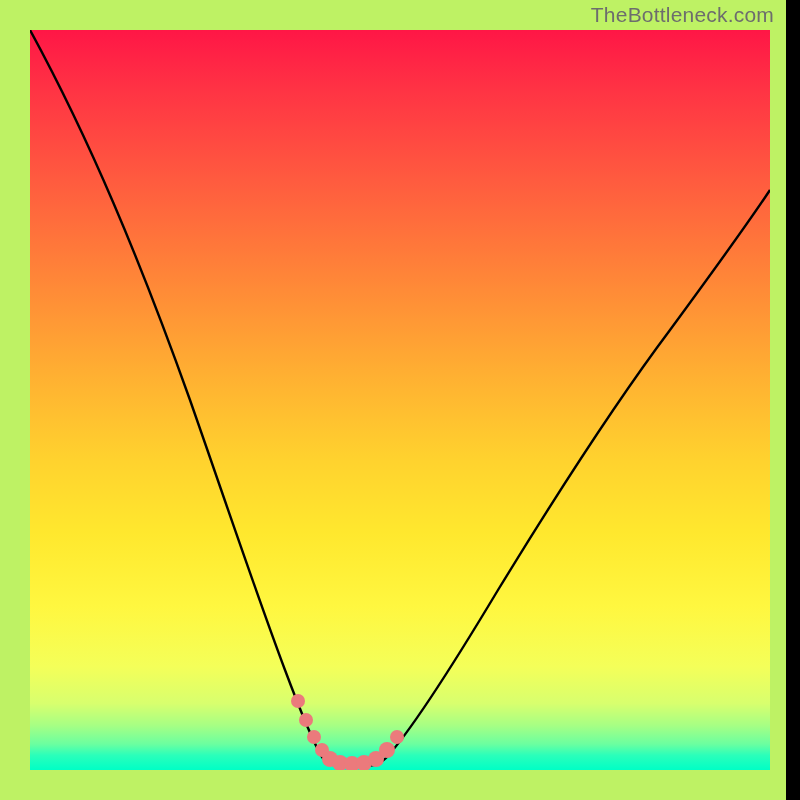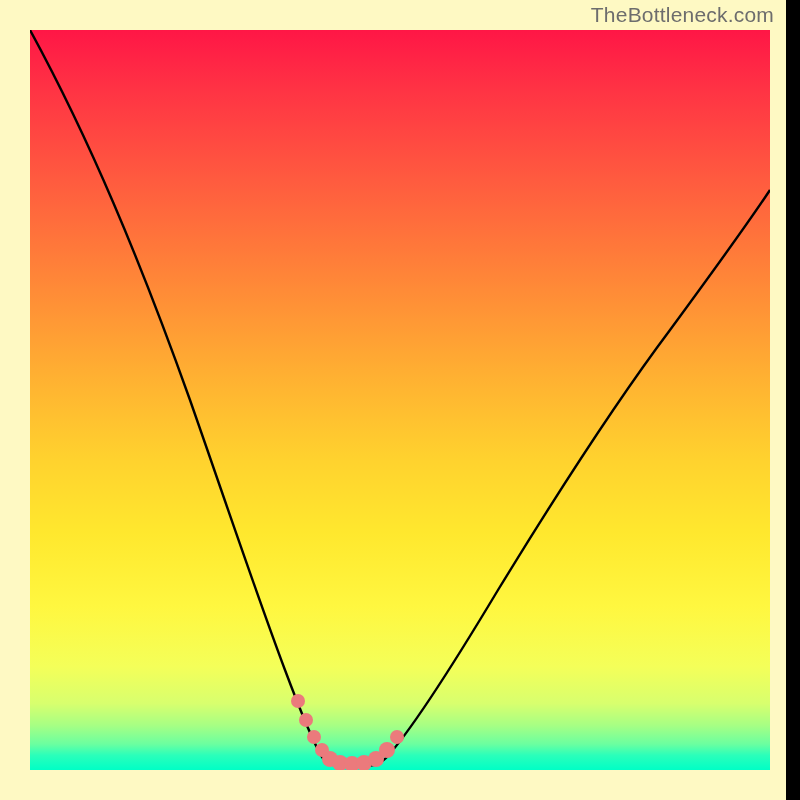--- a/index.html
+++ b/index.html
@@ -8,21 +8,21 @@
     width: 800px;
     height: 800px;
     background: #000;
     overflow: hidden;
     font-family: Arial, Helvetica, sans-serif;
   }
   .stage {
     position: relative;
     width: 786px;
     height: 800px;
-    background: #fef9c3;
+    background: #bef264;
   }
   .plot {
     position: absolute;
     left: 30px;
     top: 30px;
     width: 740px;
     height: 740px;
   }
   .gradient {
     position: absolute;

